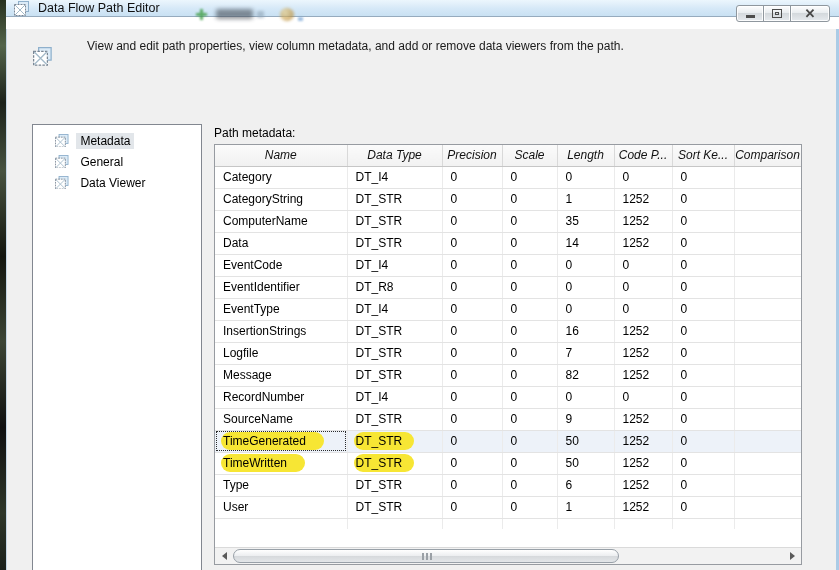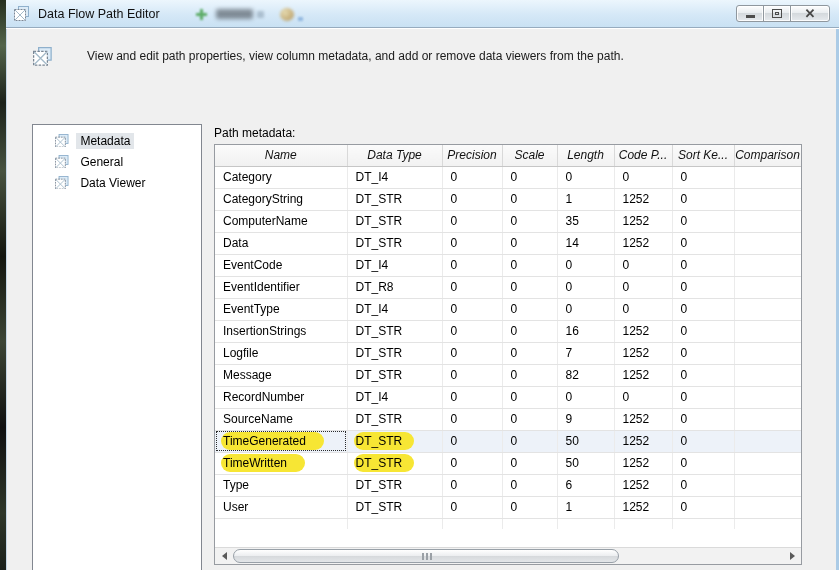--- a/index.html
+++ b/index.html
@@ -12,21 +12,21 @@
 
   
   #left-sliver {
     position:absolute; left:0; top:0; width:6px; height:570px;
     background:linear-gradient(#26301f 0%, #53644a 8%, #1c221a 18%, #47523f 30%,
                #14160f 45%, #3c4535 60%, #101010 75%, #2e3629 90%, #1b201a 100%);
   }
 
   
   #titlebar {
-    position:absolute; left:6px; top:0; width:833px; height:28px;
+    position:absolute; left:6px; top:0; width:833px; height:17px;
     background:linear-gradient(#ecf6fd, #d5e8f7 55%, #c9e1f3);
     border-bottom:1px solid #96abbe;
     display:flex; align-items:center;
   }
   .ph-icon { display:inline-block; line-height:0; }
   #title-icon { margin-left:8px; }
   #title-text { margin-left:8px; font-size:12.5px; color:#101010; }
 
   
   #artifacts { position:absolute; left:184px; top:5px; height:18px; display:flex; align-items:center; }
@@ -58,21 +58,21 @@
   .glyph-max::after { content:""; position:absolute; left:2px; top:2px; right:2px; bottom:2px; border:1px solid #4c4c4c; }
   .glyph-close { font-size:13px; font-weight:bold; color:#474747; line-height:1; }
 
   
   #frame {
     position:absolute; left:6px; top:29px; width:833px; height:541px;
     background:#f0f0f0; border-right:3px solid #abcbe6; border-left:1px solid #c3d5e4;
   }
 
   #desc-icon { position:absolute; left:26px; top:18px; }
-  #desc-text { position:absolute; left:80px; top:20px; right:30px; color:#1a1a1a; }
+  #desc-text { position:absolute; left:80px; top:10px; right:30px; color:#1a1a1a; }
 
   
   #sidebar {
     position:absolute; left:25px; top:95px; width:170px; bottom:0;
     background:#fff; border:1px solid #828790; border-bottom:none; padding-top:5px;
   }
   .tree-item { height:21px; display:flex; align-items:center; padding-left:22px; cursor:default; }
   .tree-item .ph-icon { margin-right:7px; }
   .tree-label { padding:1px 4px; white-space:nowrap; }
   .tree-item.selected .tree-label { background:#e2e6ea; }

